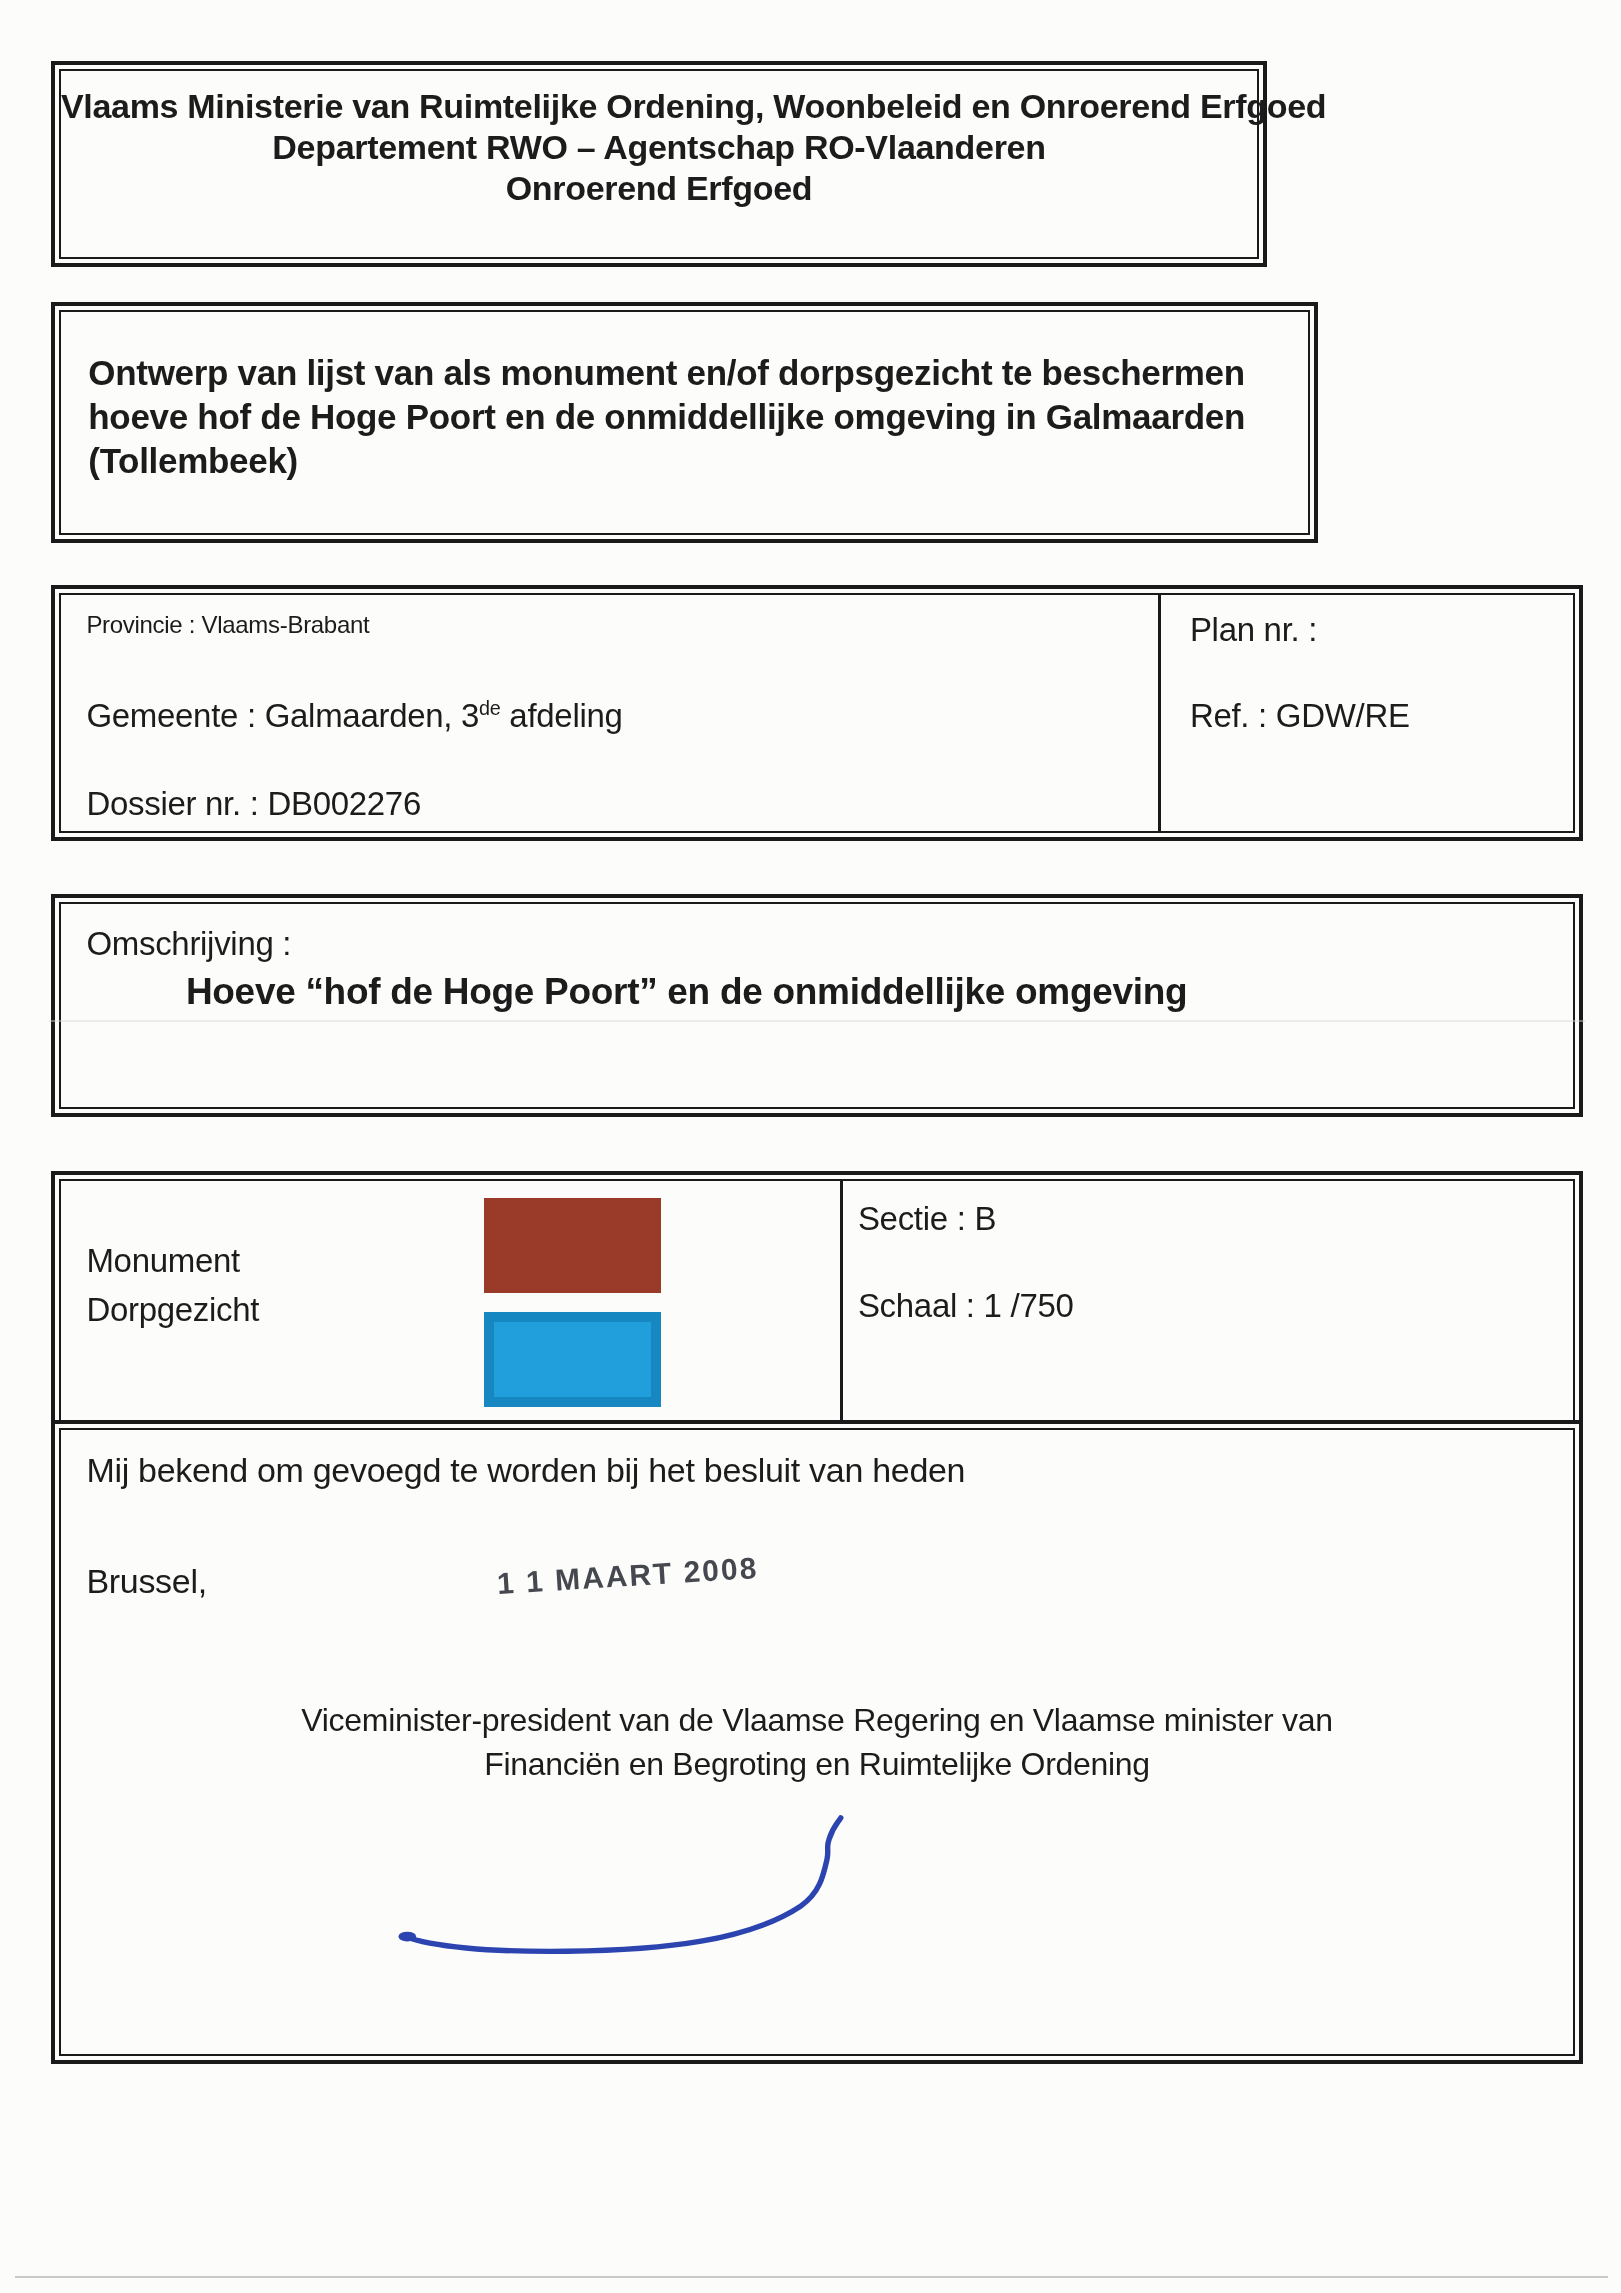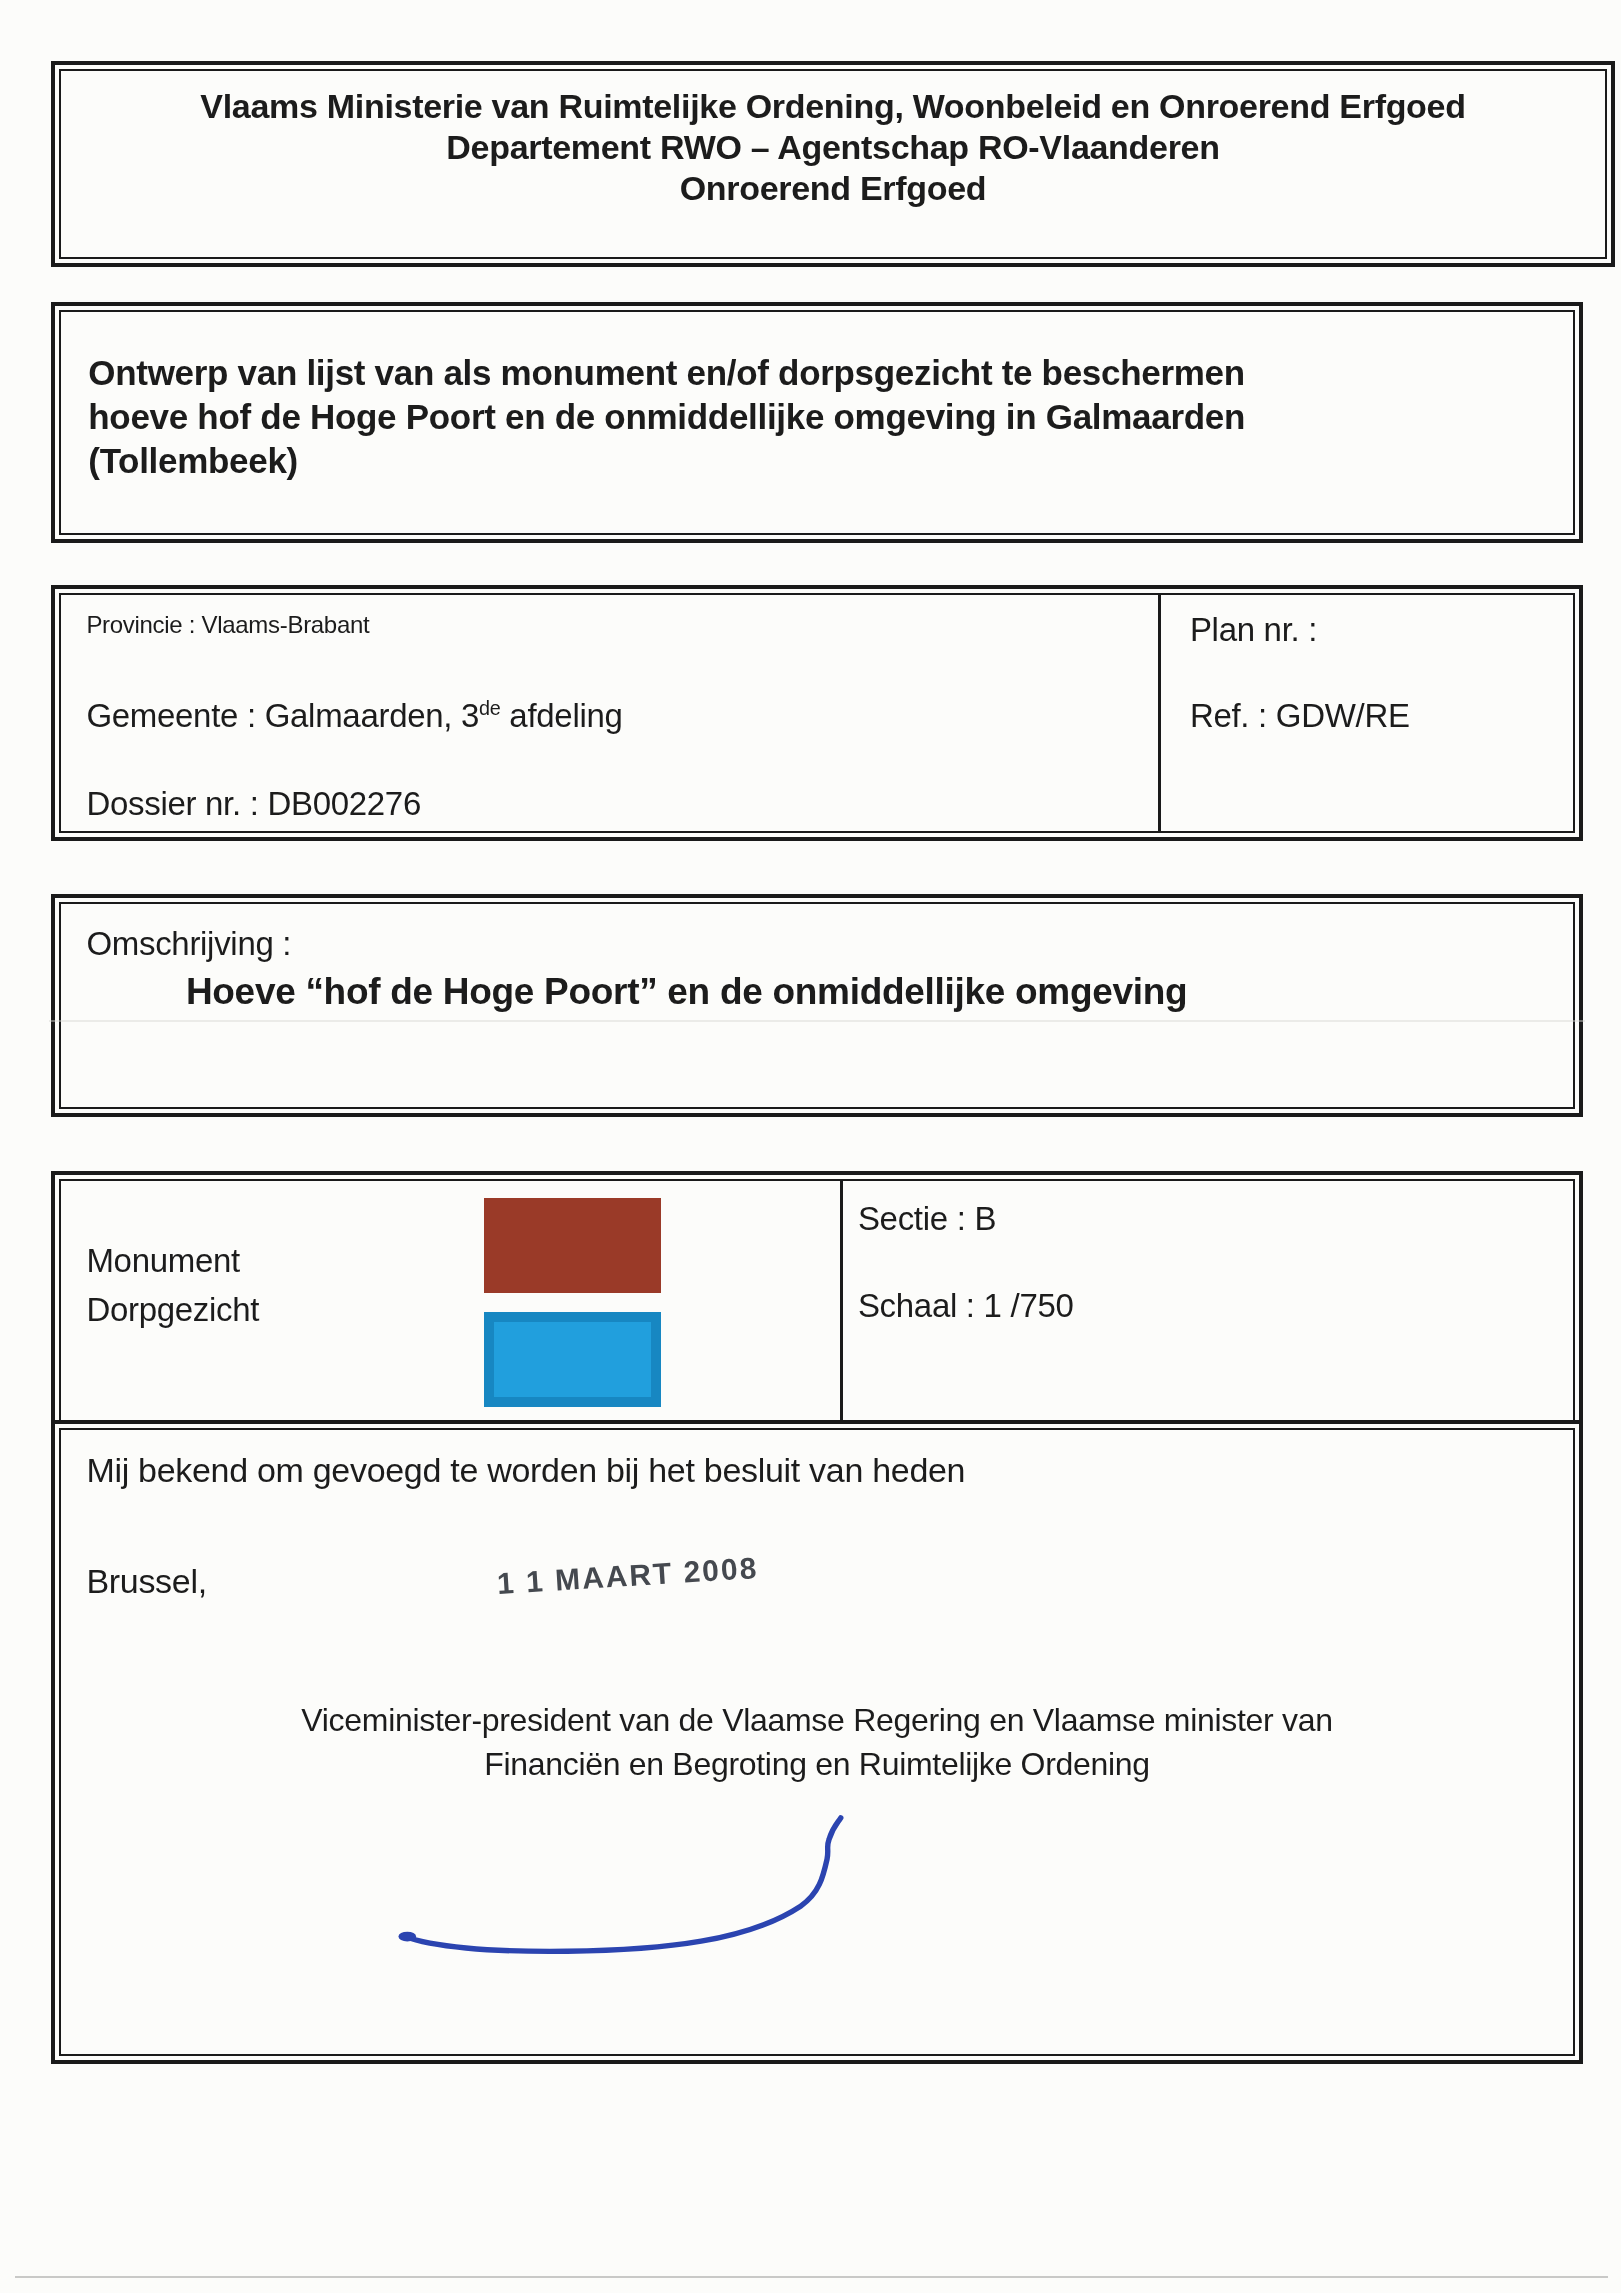--- a/index.html
+++ b/index.html
@@ -36,29 +36,29 @@
     letter-spacing:2px;
     transform:rotate(-3.5deg);
     font-size:30px;
   }
 </style>
 </head>
 <body>
 
 <div class="page">
 
-  <div class="dbox" style="left:51px;top:61px;width:1564px;height:206px;padding-left:46px;">
+  <div class="dbox" style="left:51px;top:61px;width:1216px;height:206px;padding-left:46px;">
     <div class="inner">
       <div class="txt b center" style="top:15.7px;font-size:34px;">Vlaams Ministerie van Ruimtelijke Ordening, Woonbeleid en Onroerend Erfgoed</div>
       <div class="txt b center" style="top:57px;font-size:34px;">Departement RWO – Agentschap RO-Vlaanderen</div>
       <div class="txt b center" style="top:98px;font-size:34px;">Onroerend Erfgoed</div>
     </div>
   </div>
 
-  <div class="dbox" style="left:51px;top:302px;width:1532px;height:241px;">
+  <div class="dbox" style="left:51px;top:302px;width:1267px;height:241px;">
     <div class="inner">
       <div class="txt b" style="left:27.4px;top:41px;font-size:35px;">Ontwerp van lijst van als monument en/of dorpsgezicht te beschermen</div>
       <div class="txt b" style="left:27.4px;top:85px;font-size:35px;">hoeve hof de Hoge Poort en de onmiddellijke omgeving in Galmaarden</div>
       <div class="txt b" style="left:27.4px;top:129px;font-size:35px;">(Tollembeek)</div>
     </div>
   </div>
 
   <div class="dbox" style="left:51px;top:585px;width:1532px;height:256px;">
     <div class="inner">
       <div class="vline" style="left:1097px;"></div>

